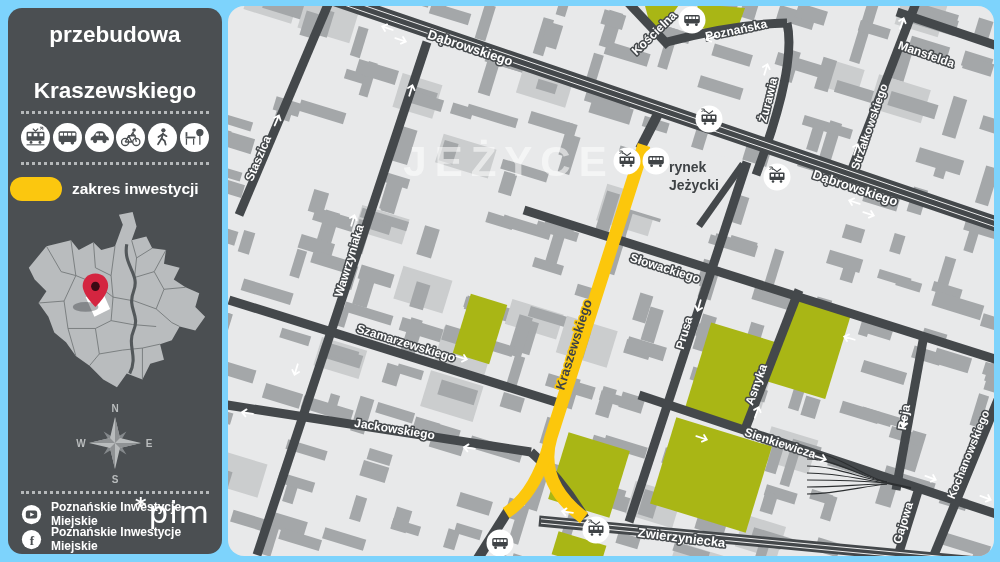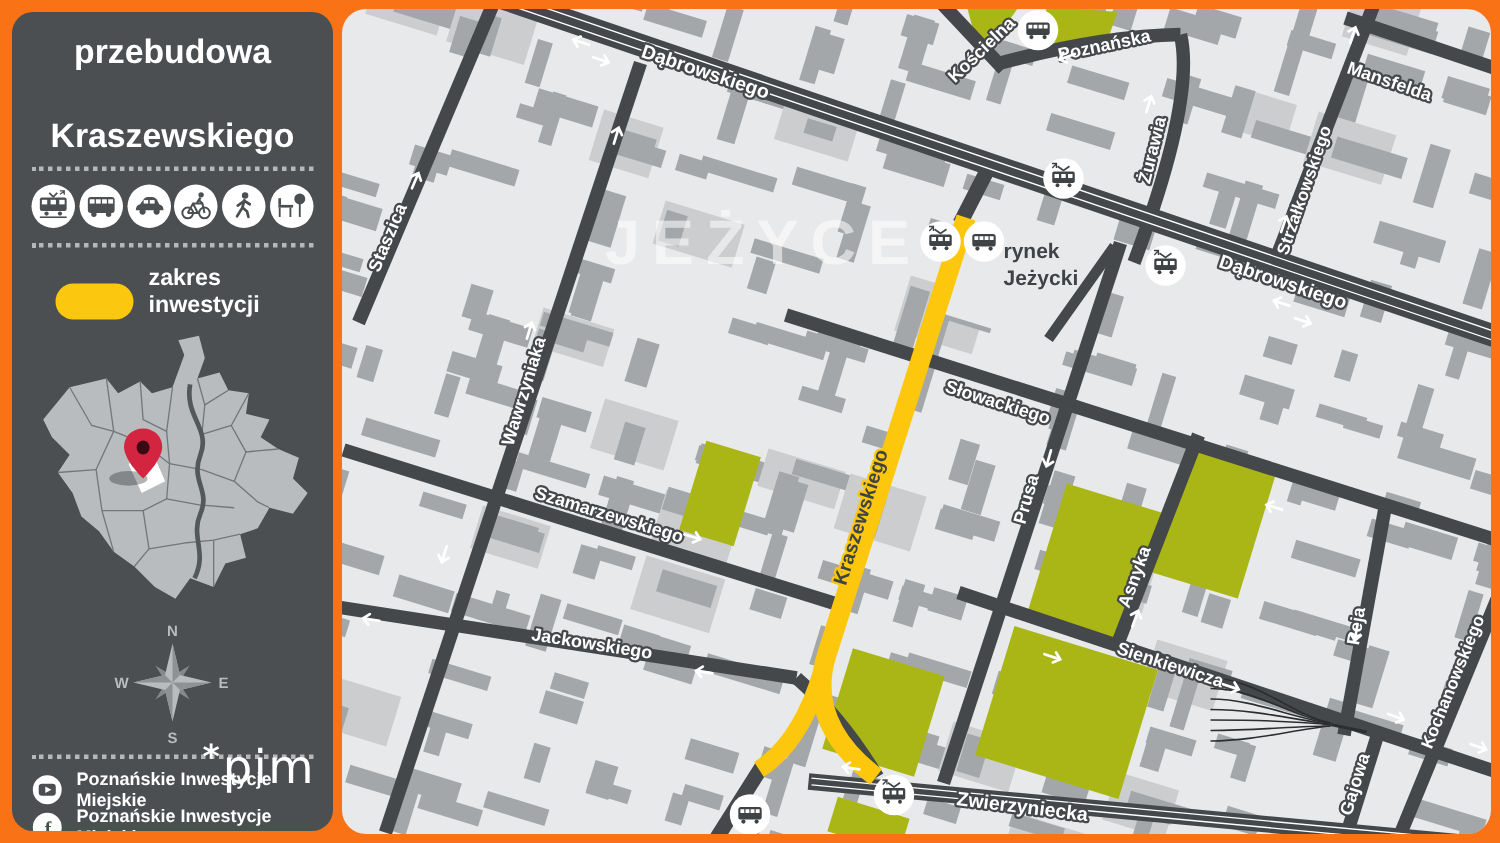--- a/index.html
+++ b/index.html
@@ -1,26 +1,26 @@
 <!DOCTYPE html>
 <html><head>
 <meta charset="utf-8">
 <style>
   html,body{margin:0;padding:0;background:#ffffff;width:1000px;height:562px;overflow:hidden;
     font-family:"Liberation Sans",sans-serif;}
-  .stage{position:relative;width:1000px;height:562px;background:#f97316;}
+  .stage{position:relative;width:1000px;height:562px;background:#7dd3fc;}
   
   .sidebar{position:absolute;left:8px;top:8px;width:214px;height:546px;background:#4b4f52;
     border-radius:14px;color:#fff;overflow:hidden;}
   .sidebar h1{margin:13px 8px 6px;text-align:center;font-size:22.5px;line-height:1.24;font-weight:bold;}
   .dots{border-top:3px dotted #b5b8ba;margin:4px 13px;height:0;}
   .icon-row{display:flex;justify-content:space-between;align-items:center;padding:5px 13px 6px;}
   .ticon{width:29px;height:29px;border-radius:50%;background:#fff;display:flex;align-items:center;justify-content:center;}
   .ticon svg{width:25px;height:25px;}
-  .legend{display:flex;align-items:flex-end;padding:8px 29px 4px;}
+  .legend{display:flex;align-items:center;padding:8px 2px 4px;}
   .pill{width:52px;height:24px;border-radius:12px;background:#fbc70f;flex:0 0 auto;}
   .legend span.lbl{margin-left:10px;font-size:15.5px;font-weight:bold;}
   .citymap{display:block;margin:2px auto 0;}
   .compass{display:block;margin:0 auto;}
   .social{padding:4px 0 0 13px;}
   .srow{display:flex;align-items:center;height:25px;}
   .srow svg{width:21px;height:21px;flex:0 0 auto;}
   .srow .stxt{margin-left:9px;font-size:12px;font-weight:bold;}
   .pim{position:absolute;right:12px;bottom:24px;color:#fff;font-size:31px;font-weight:normal;
     font-family:"DejaVu Sans",sans-serif;letter-spacing:1px;margin-top:21px;}

